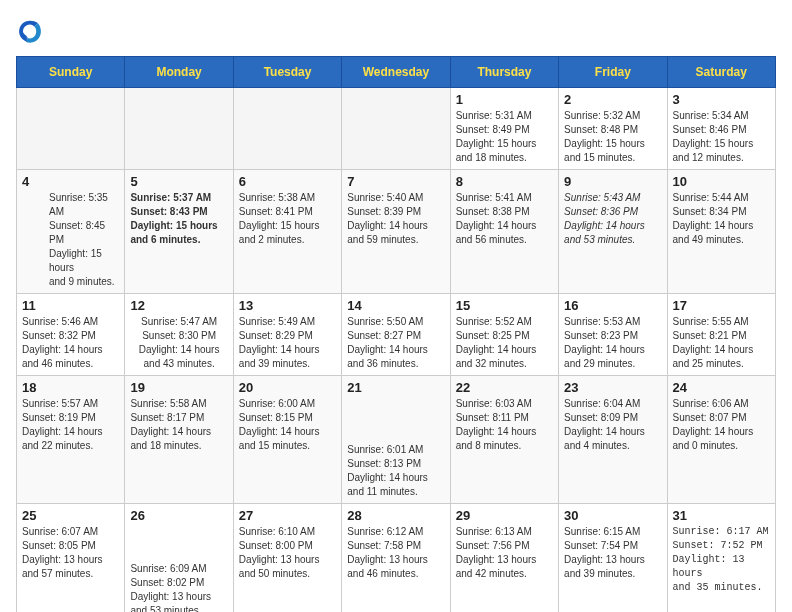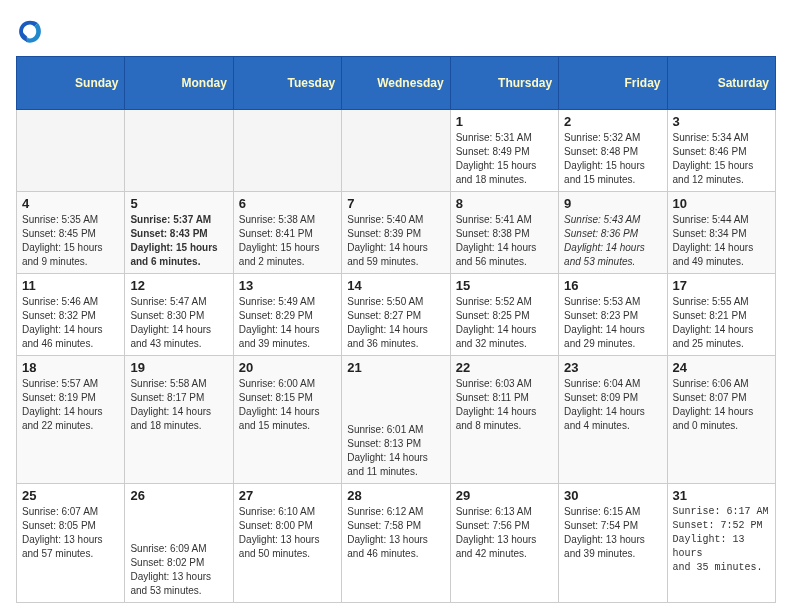--- a/index.html
+++ b/index.html
@@ -54,23 +54,23 @@
       font-weight: bold;
       color: #333;
     }
     table {
       width: 100%;
       border-collapse: collapse;
       font-size: 10.5px;
     }
     thead th {
       background: #2a6bbf;
-      color: #fef9c3;
-      padding: 19px 6px;
-      text-align: right;
+      color: #fde047;
+      padding: 8px 6px;
+      text-align: center;
       font-size: 12px;
       font-weight: bold;
       border: 1px solid #1a4fa0;
     }
     td {
       border: 1px solid #ccc;
       vertical-align: top;
       padding: 4px 5px;
       width: 14.28%;
       min-height: 70px;
@@ -154,21 +154,21 @@
           <span class="day-num">3</span>
           <div class="day-info" style="white-space: pre-line;">Sunrise: 5:34 AM
 Sunset: 8:46 PM
 Daylight: 15 hours
 and 12 minutes.</div>
         </td>
       </tr>
       <tr>
         <td>
           <span class="day-num">4</span>
-          <div class="day-info" style="white-space: pre-line;">Sunrise: 5:35 AM
+          <div class="day-info" style="white-space: pre-line; margin-left: 27px;">Sunrise: 5:35 AM
 Sunset: 8:45 PM
 Daylight: 15 hours
 and 9 minutes.</div>
         </td>
         <td>
           <span class="day-num">5</span>
           <div class="day-info" style="white-space: pre-line; font-weight: bold;">Sunrise: 5:37 AM
 Sunset: 8:43 PM
 Daylight: 15 hours
 and 6 minutes.</div>
@@ -212,21 +212,21 @@
       <tr>
         <td>
           <span class="day-num">11</span>
           <div class="day-info" style="white-space: pre-line;">Sunrise: 5:46 AM
 Sunset: 8:32 PM
 Daylight: 14 hours
 and 46 minutes.</div>
         </td>
         <td>
           <span class="day-num">12</span>
-          <div class="day-info" style="white-space: pre-line;">Sunrise: 5:47 AM
+          <div class="day-info" style="white-space: pre-line; text-align: center;">Sunrise: 5:47 AM
 Sunset: 8:30 PM
 Daylight: 14 hours
 and 43 minutes.</div>
         </td>
         <td>
           <span class="day-num">13</span>
           <div class="day-info" style="white-space: pre-line;">Sunrise: 5:49 AM
 Sunset: 8:29 PM
 Daylight: 14 hours
 and 39 minutes.</div>

